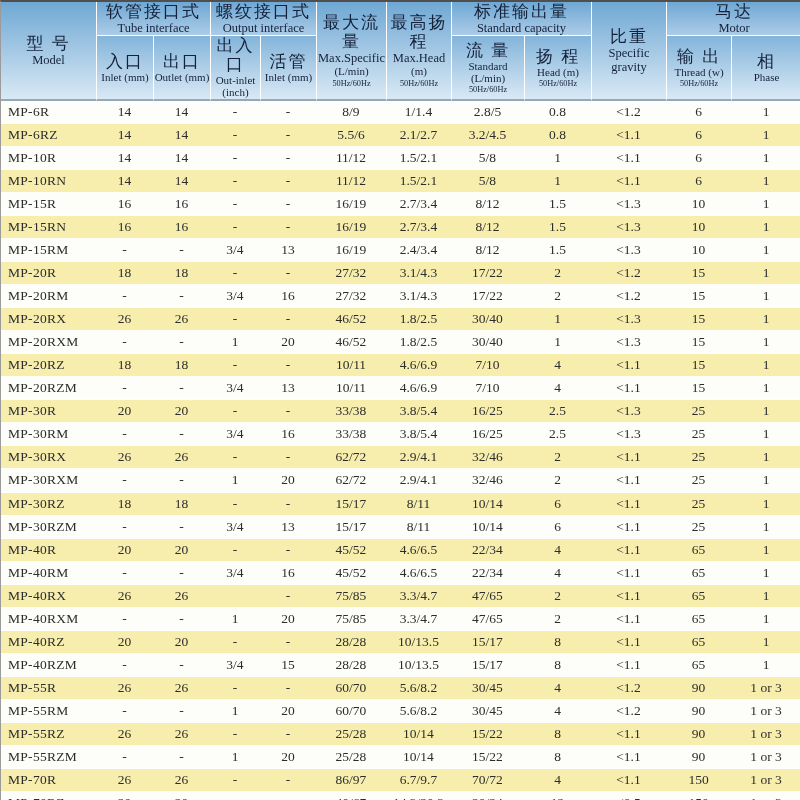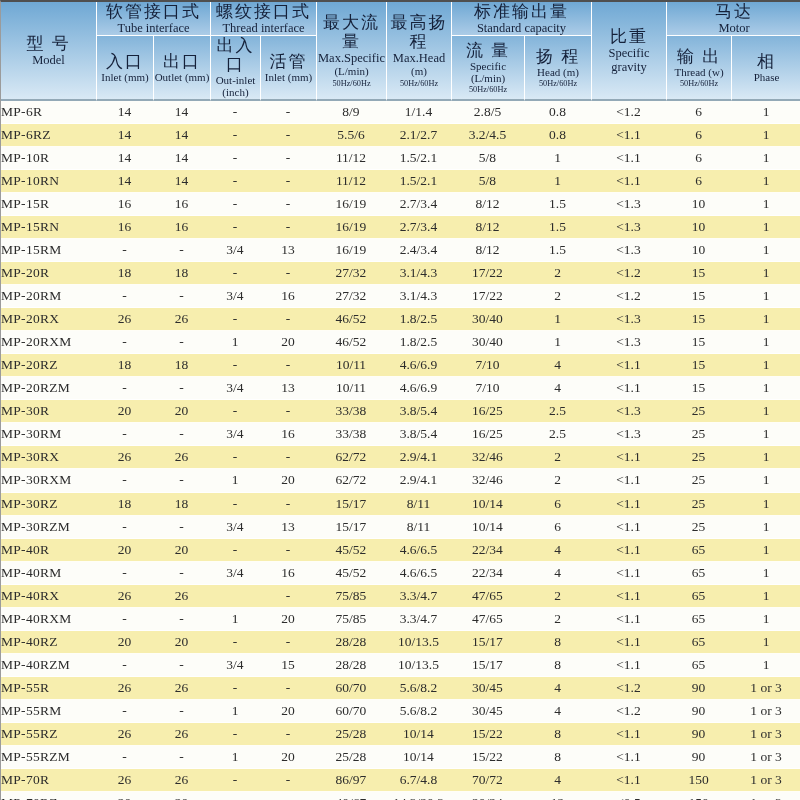--- a/index.html
+++ b/index.html
@@ -21,21 +21,21 @@
   .zh{display:block;font-size:17px;letter-spacing:2px;}
   .en{display:block;font-size:12.5px;letter-spacing:0;}
   .unit{display:block;font-size:11px;}
   .hz{display:block;font-size:9px;transform:scale(.92);}
   
   tbody td{font-size:13.5px;color:#2c2c2c;text-align:center;vertical-align:middle;
            padding:0;border-bottom:1px solid rgba(255,255,255,.9);}
   tbody tr{height:23.05px;}
   tbody tr:nth-child(odd){background:#fdfdf9;}
   tbody tr:nth-child(even){background:#f7eeae;}
-  tbody td:first-child{text-align:left;letter-spacing:.3px;}
+  tbody td:first-child{text-align:left;padding-left:7px;letter-spacing:.3px;}
   tr.sliver{height:4px;}
   tr.sliver td{border-bottom:none;}
 </style>
 </head>
 <body>
 
 <div id="stage">
   <table>
     <colgroup>
       <col style="width:95px">
@@ -56,21 +56,21 @@
         <th class="g-full" rowspan="2">
           <span class="zh">型 号</span>
           <span class="en">Model</span>
         </th>
         <th class="g-top" colspan="2">
           <span class="zh">软管接口式</span>
           <span class="en">Tube interface</span>
         </th>
         <th class="g-top" colspan="2">
           <span class="zh">螺纹接口式</span>
-          <span class="en">Thread interface</span>
+          <span class="en">Output interface</span>
         </th>
         <th class="g-full" rowspan="2">
           <span class="zh">最大流量</span>
           <span class="en">Max.Specific</span>
           <span class="unit">(L/min)</span>
           <span class="hz">50Hz/60Hz</span>
         </th>
         <th class="g-full" rowspan="2">
           <span class="zh">最高扬程</span>
           <span class="en">Max.Head</span>
@@ -103,21 +103,21 @@
           <span class="zh">出入口</span>
           <span class="unit">Out-inlet</span>
           <span class="unit">(inch)</span>
         </th>
         <th class="g-sub">
           <span class="zh">活管</span>
           <span class="unit">Inlet (mm)</span>
         </th>
         <th class="g-sub">
           <span class="zh">流 量</span>
-          <span class="unit">Specific (L/min)</span>
+          <span class="unit">Standard (L/min)</span>
           <span class="hz">50Hz/60Hz</span>
         </th>
         <th class="g-sub">
           <span class="zh">扬 程</span>
           <span class="unit">Head (m)</span>
           <span class="hz">50Hz/60Hz</span>
         </th>
         <th class="g-sub">
           <span class="zh">输 出</span>
           <span class="unit">Thread (w)</span>
@@ -536,21 +536,21 @@
           <td>90</td>
           <td>1 or 3</td>
         </tr>
         <tr>
           <td>MP-70R</td>
           <td>26</td>
           <td>26</td>
           <td>-</td>
           <td>-</td>
           <td>86/97</td>
-          <td>6.7/4.8</td>
+          <td>6.7/9.7</td>
           <td>70/72</td>
           <td>4</td>
           <td>&lt;1.1</td>
           <td>150</td>
           <td>1 or 3</td>
         </tr>
         <tr>
           <td>MP-70RZ</td>
           <td>20</td>
           <td>20</td>

